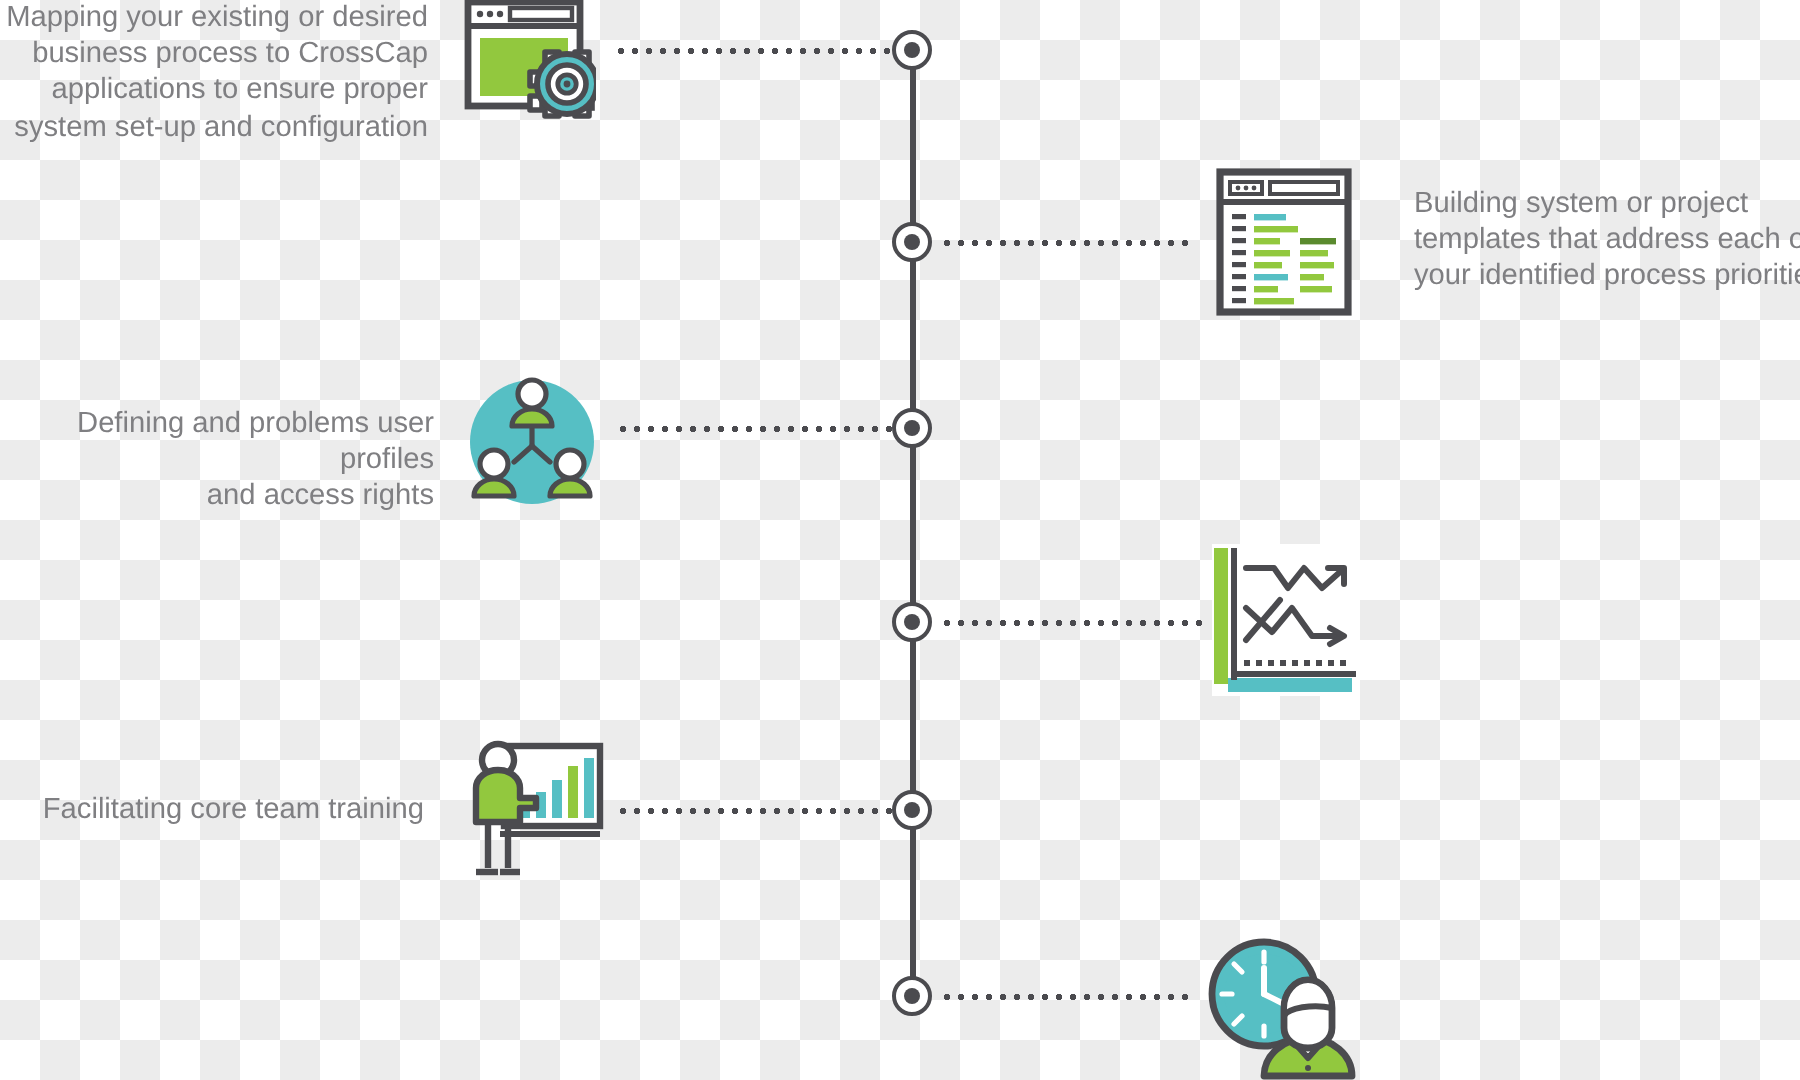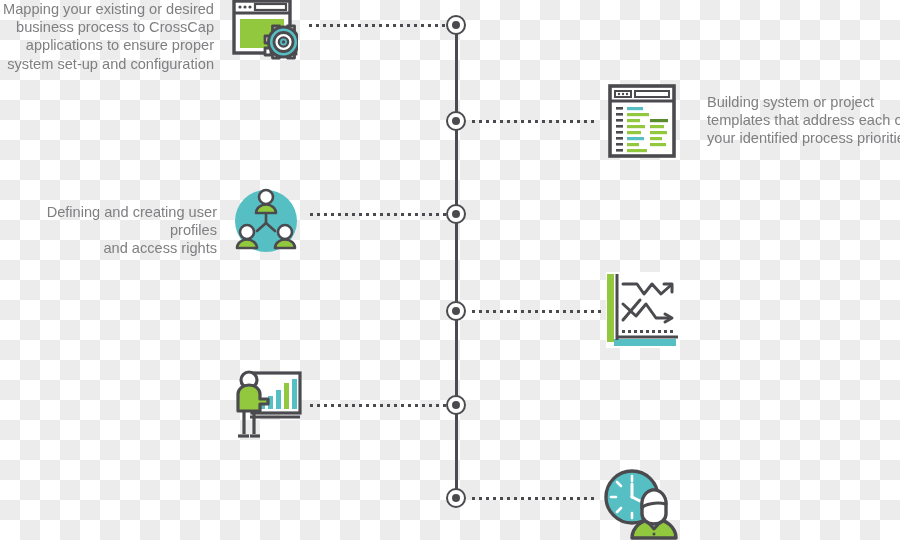--- a/index.html
+++ b/index.html
@@ -170,21 +170,21 @@
       <rect x="42" y="47" width="17" height="3.2" fill="#92c83e"></rect>
       <rect x="42" y="53" width="12" height="3.2" fill="#92c83e"></rect>
       <rect x="42" y="59" width="16" height="3.2" fill="#92c83e"></rect>
     </svg>
   </div>
 
   <div class="caption left-align" style="left:693px; top:93px; width:207px;">Building system or project
 templates that address each of
 your identified process priorities</div>
 
-  <div class="caption right-align" style="left:0px; top:203px; width:217px;">Defining and creating user profiles
+  <div class="caption right-align" style="left:0px; top:203px; width:217px;">Defining and problems user profiles
 and access rights</div>
 
   <div class="icon" style="left:233px; top:188px; width:66px; height:66px;">
     <svg width="66" height="66" viewBox="0 0 66 66">
       <circle cx="33" cy="33" r="31" fill="#56bfc4"></circle>
 
       <g stroke="#4b4b4f" stroke-width="2.6" fill="none" stroke-linecap="round">
         <line x1="33" y1="26" x2="33" y2="35"></line>
         <line x1="33" y1="35" x2="24" y2="43"></line>
         <line x1="33" y1="35" x2="42" y2="43"></line>
@@ -242,20 +242,21 @@
       <path d="M58 12 L66 12 L66 20" fill="none" stroke="#4b4b4f" stroke-width="3" stroke-linejoin="round" stroke-linecap="round"></path>
 
       <polyline points="17,32 30,44 40,32 50,46 63,46" fill="none" stroke="#4b4b4f" stroke-width="3" stroke-linejoin="round" stroke-linecap="round"></polyline>
       <path d="M59 42 L66 46 L59 50" fill="none" stroke="#4b4b4f" stroke-width="3" stroke-linejoin="round" stroke-linecap="round"></path>
 
       <line x1="17" y1="48" x2="34" y2="28" stroke="#4b4b4f" stroke-width="3" stroke-linecap="round"></line>
     </svg>
   </div>
 
 
+  <div class="caption right-align" style="left:0px; top:396px; width:212px;">Facilitating core team training</div>
 
   <div class="icon" style="left:230px; top:368px; width:72px; height:72px;">
     <svg width="72" height="72" viewBox="0 0 72 72">
 
       <rect x="22" y="5" width="48" height="40" fill="#ffffff" stroke="#4b4b4f" stroke-width="3.2"></rect>
 
       <rect x="30" y="33" width="5" height="8" fill="#56bfc4"></rect>
       <rect x="38" y="28" width="5" height="13" fill="#56bfc4"></rect>
       <rect x="46" y="22" width="5" height="19" fill="#56bfc4"></rect>
       <rect x="54" y="15" width="5" height="26" fill="#92c83e"></rect>

